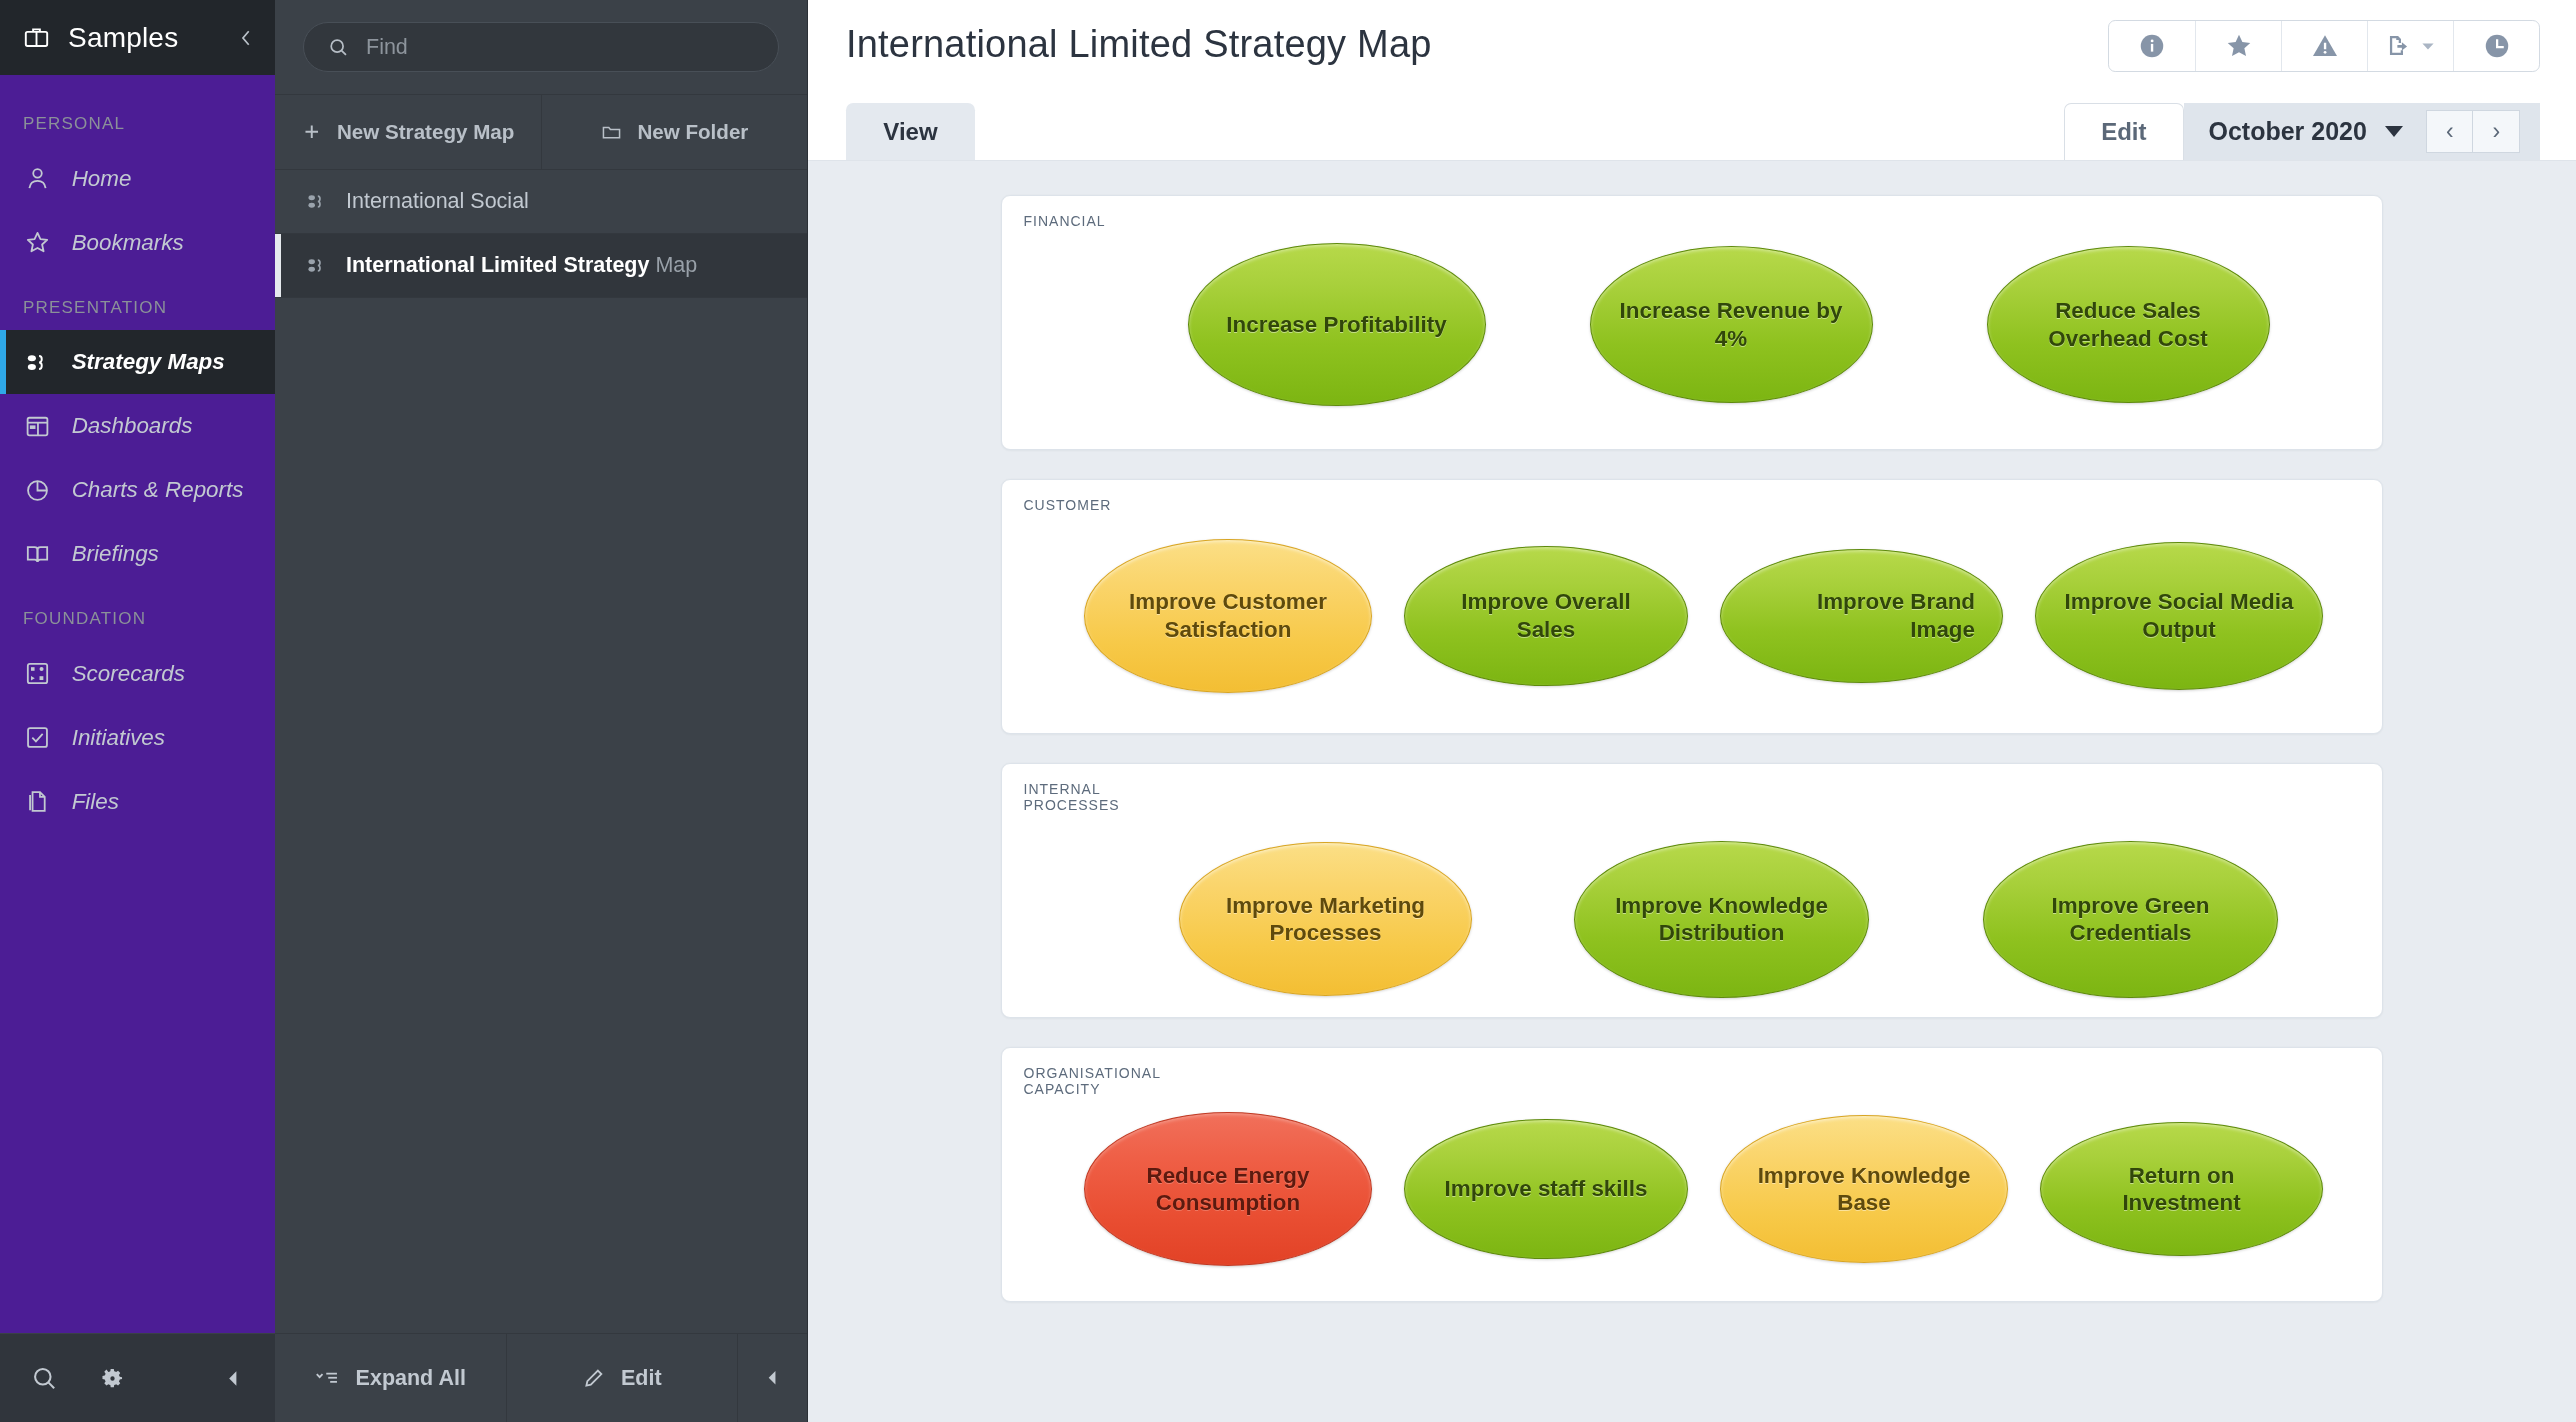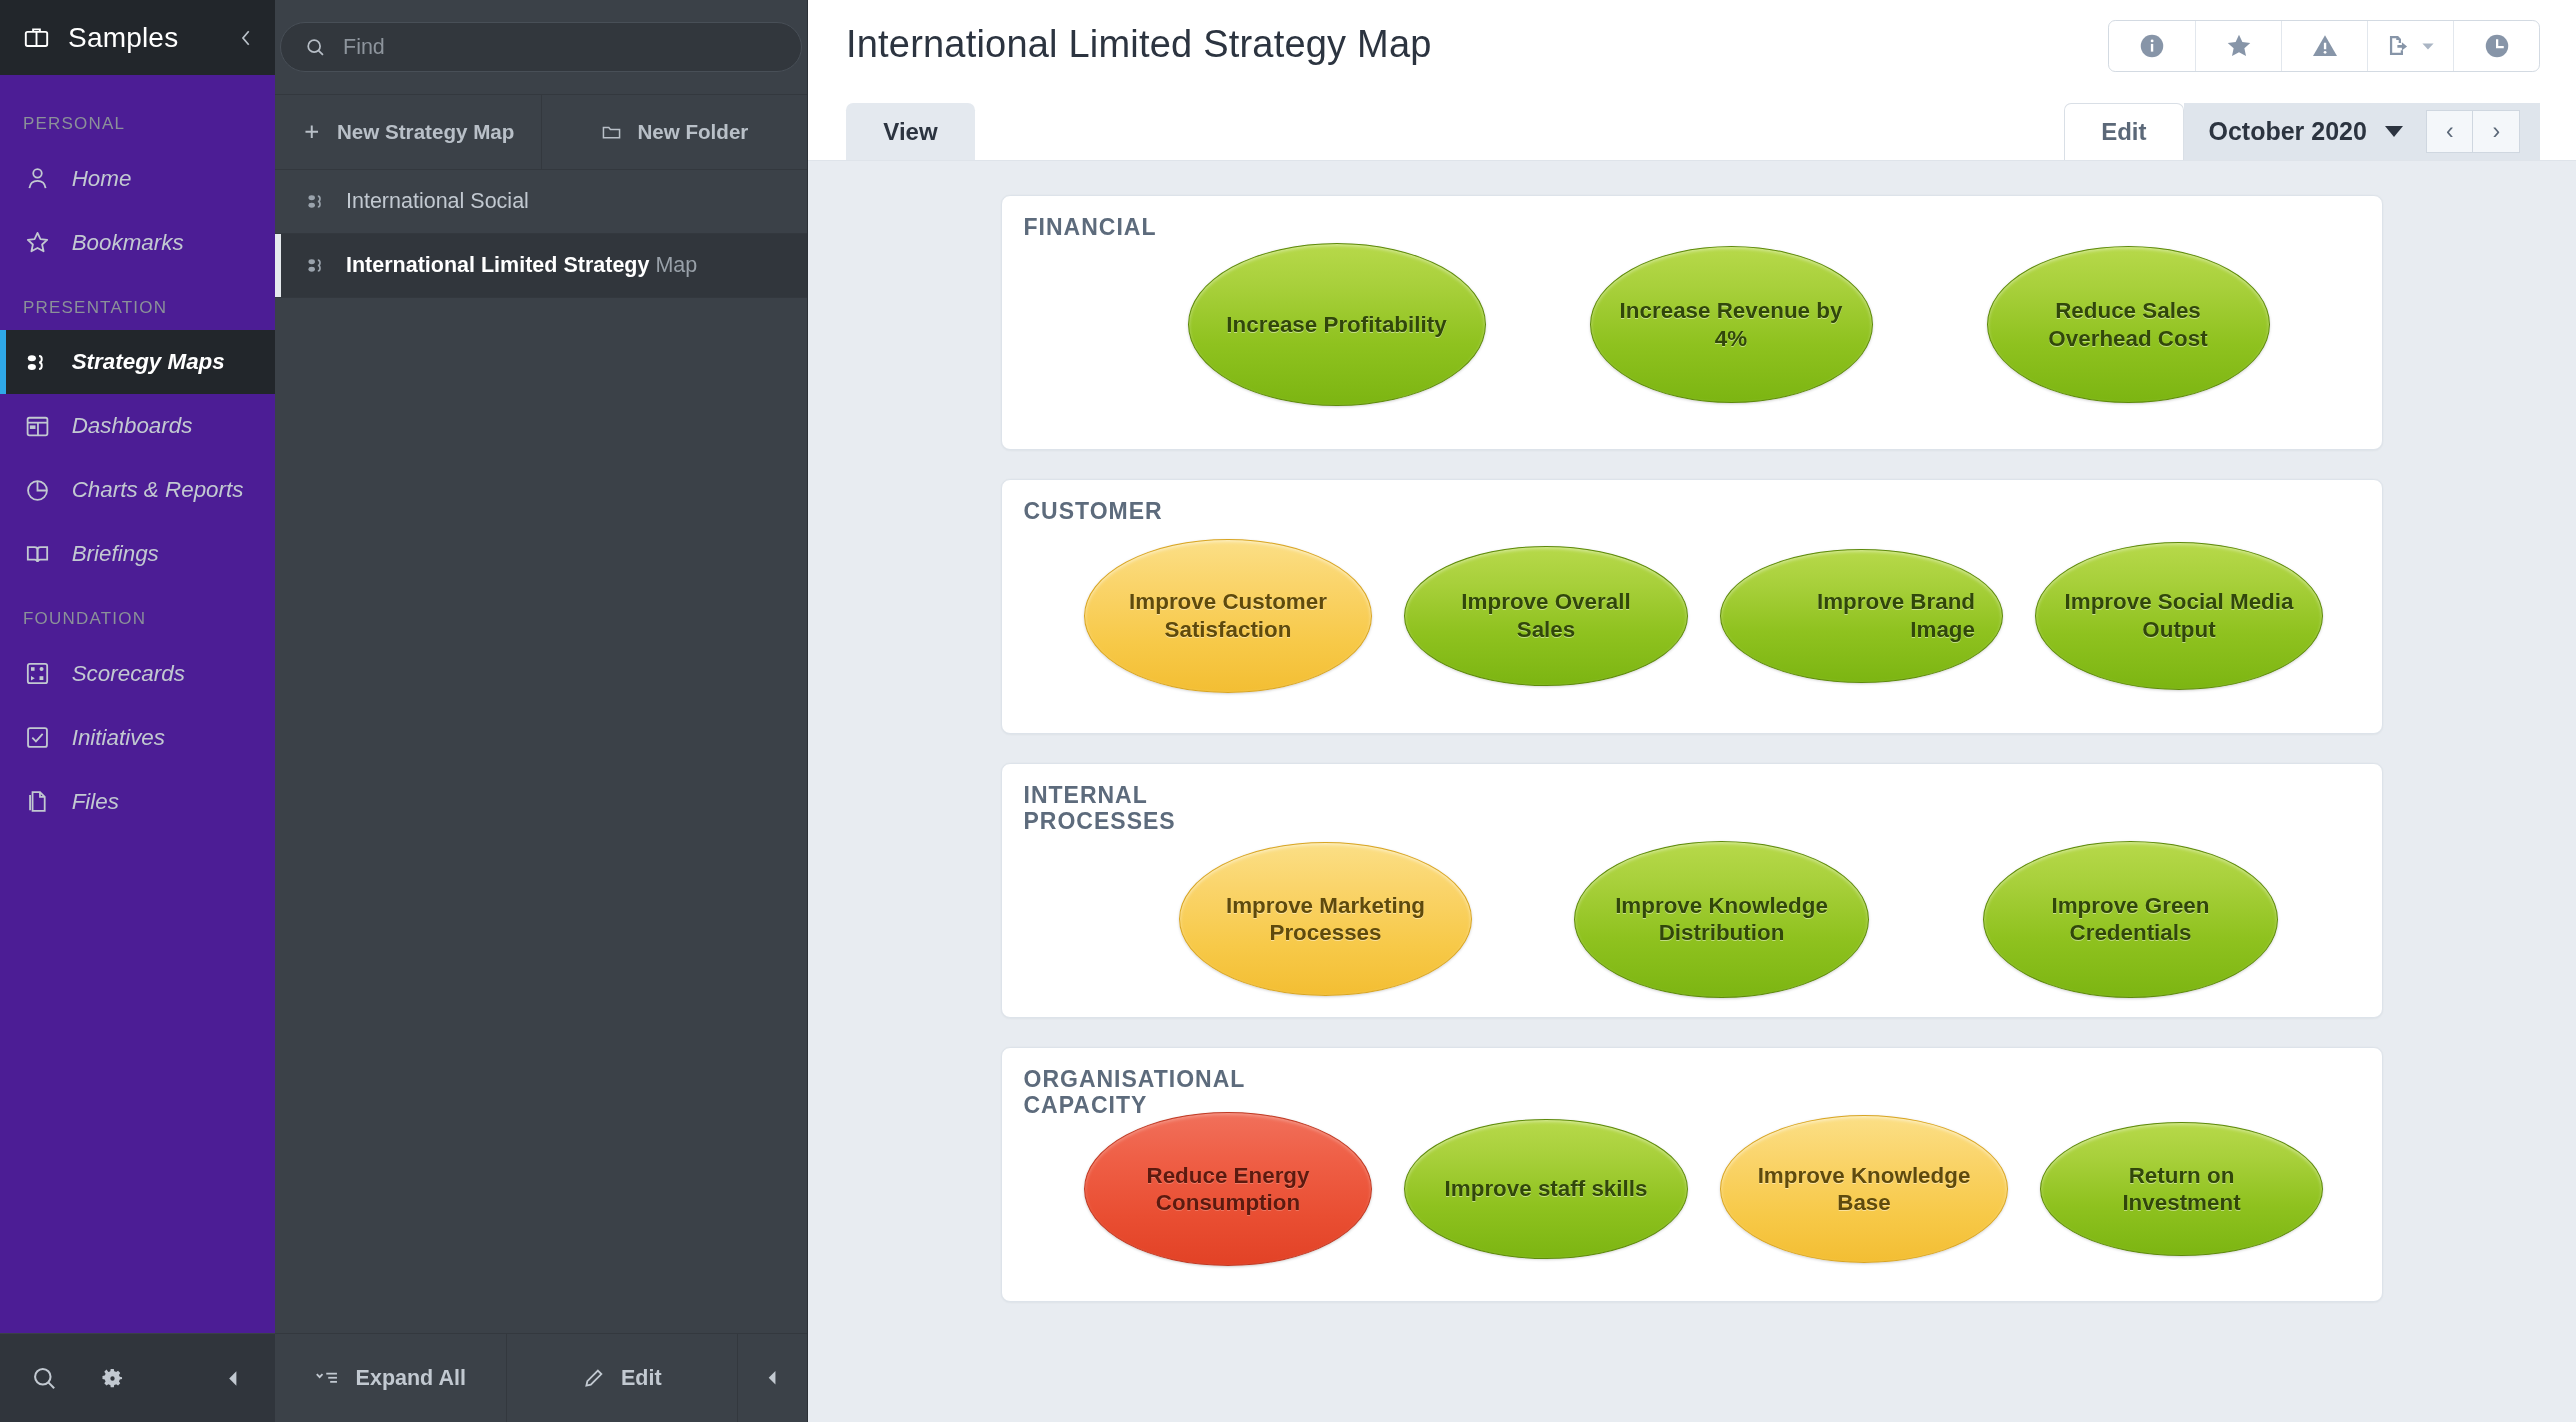--- a/index.html
+++ b/index.html
@@ -64,21 +64,21 @@
 
   
   .tree {
     width: 533px; height: 1422px; flex: 0 0 533px;
     background: #3b4148;
     display: flex; flex-direction: column;
     border-right: 0.9px solid #2b3036;
   }
   .tree-search-wrap {
     height: 95px; display: flex; align-items: center;
-    padding: 0 5px; background: #3b4148;
+    padding: 0 28px; background: #3b4148;
     border-bottom: 0.9px solid #33383e;
   }
   .tree-search {
     flex: 1; height: 50px; border-radius: 25px;
     background: #32373d; border: 0.9px solid #484f57;
     display: flex; align-items: center; gap: 16px; padding: 0 23px;
   }
   .tree-search input {
     flex: 1; background: transparent; border: none; outline: none;
     color: #d6dbe1; font-size: 21.5px; font-family: "Liberation Sans", sans-serif;
@@ -182,21 +182,21 @@
   
   .canvas { flex: 1; padding: 34px 0 0 0; overflow: hidden; }
   .persp {
     background: #ffffff; border: 0.9px solid #dde3ea; border-radius: 9px;
     margin: 0 auto 29px auto; width: 1382px;
     position: relative;
     box-shadow: 0 0.9px 1.8px rgba(40,50,65,.05);
   }
   .persp-title {
     position: absolute; left: 21.5px; top: 18px;
-    color: #5d6b7c; font-size: 23px; font-weight: bold;
+    color: #5d6b7c; font-size: 14px; font-weight: normal;
     letter-spacing: 1px; line-height: 1.14; white-space: pre-line;
     text-transform: uppercase;
   }
   .persp-body {
     display: flex; align-items: center; justify-content: center;
     gap: 0; padding: 23px 14.3px 19.7px 14.3px;
   }
   .node {
     position: relative;
     display: flex; align-items: center; justify-content: center;

